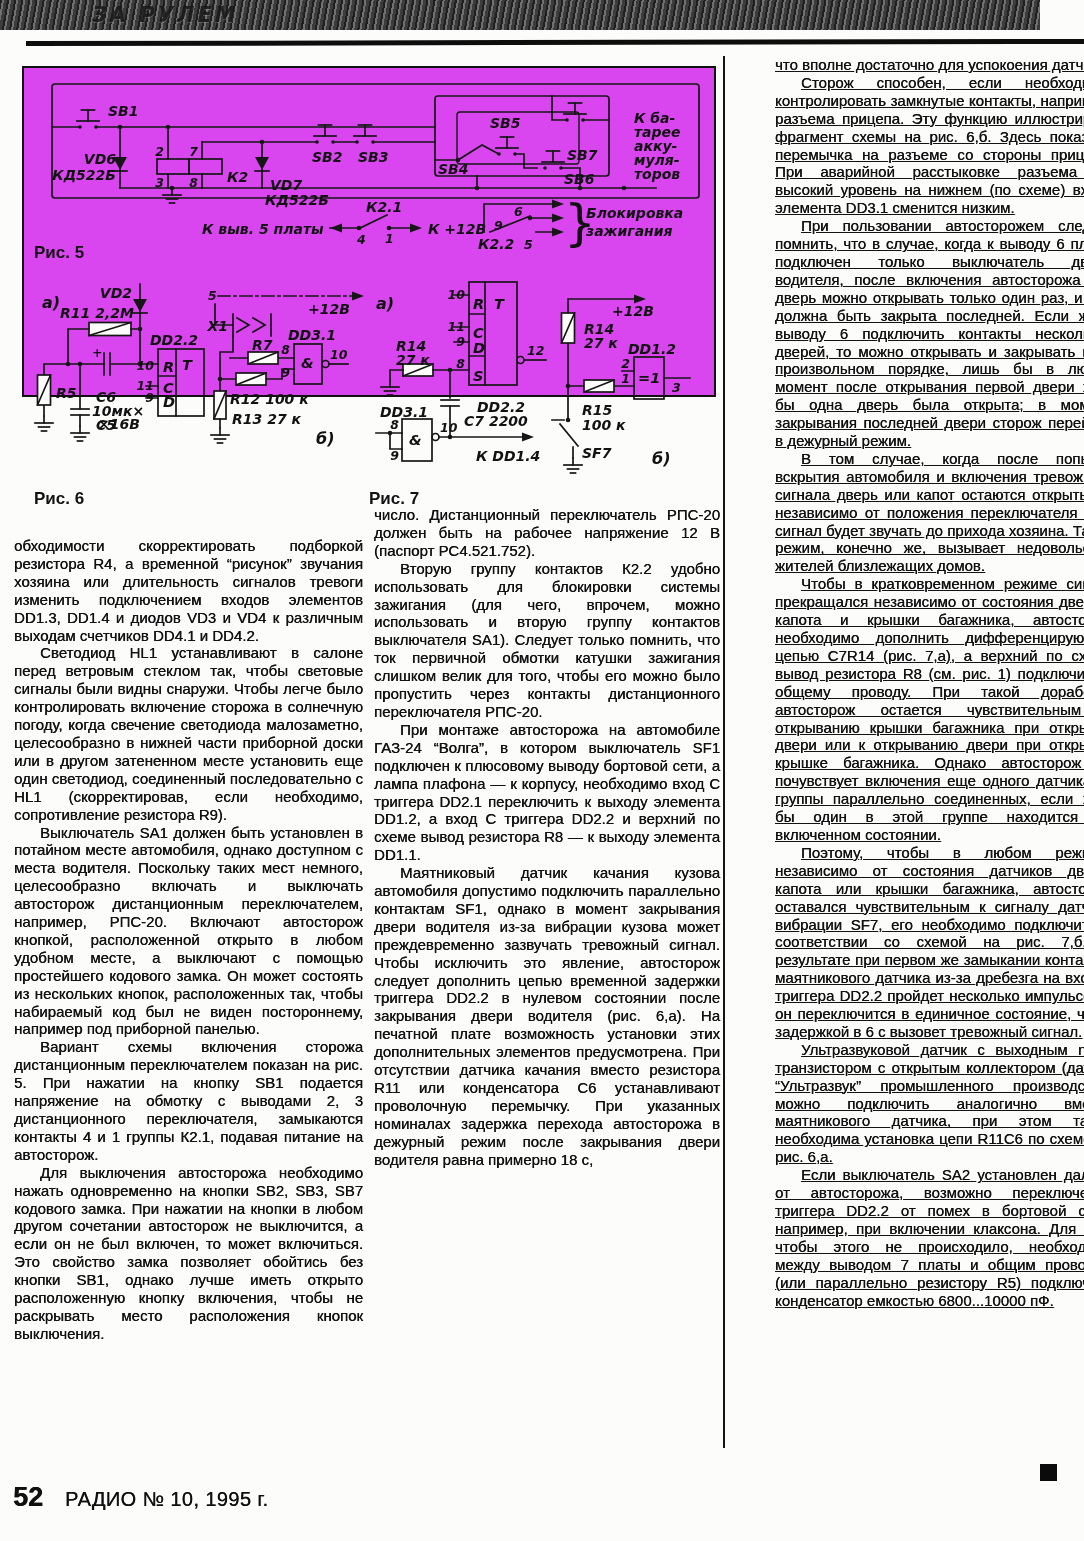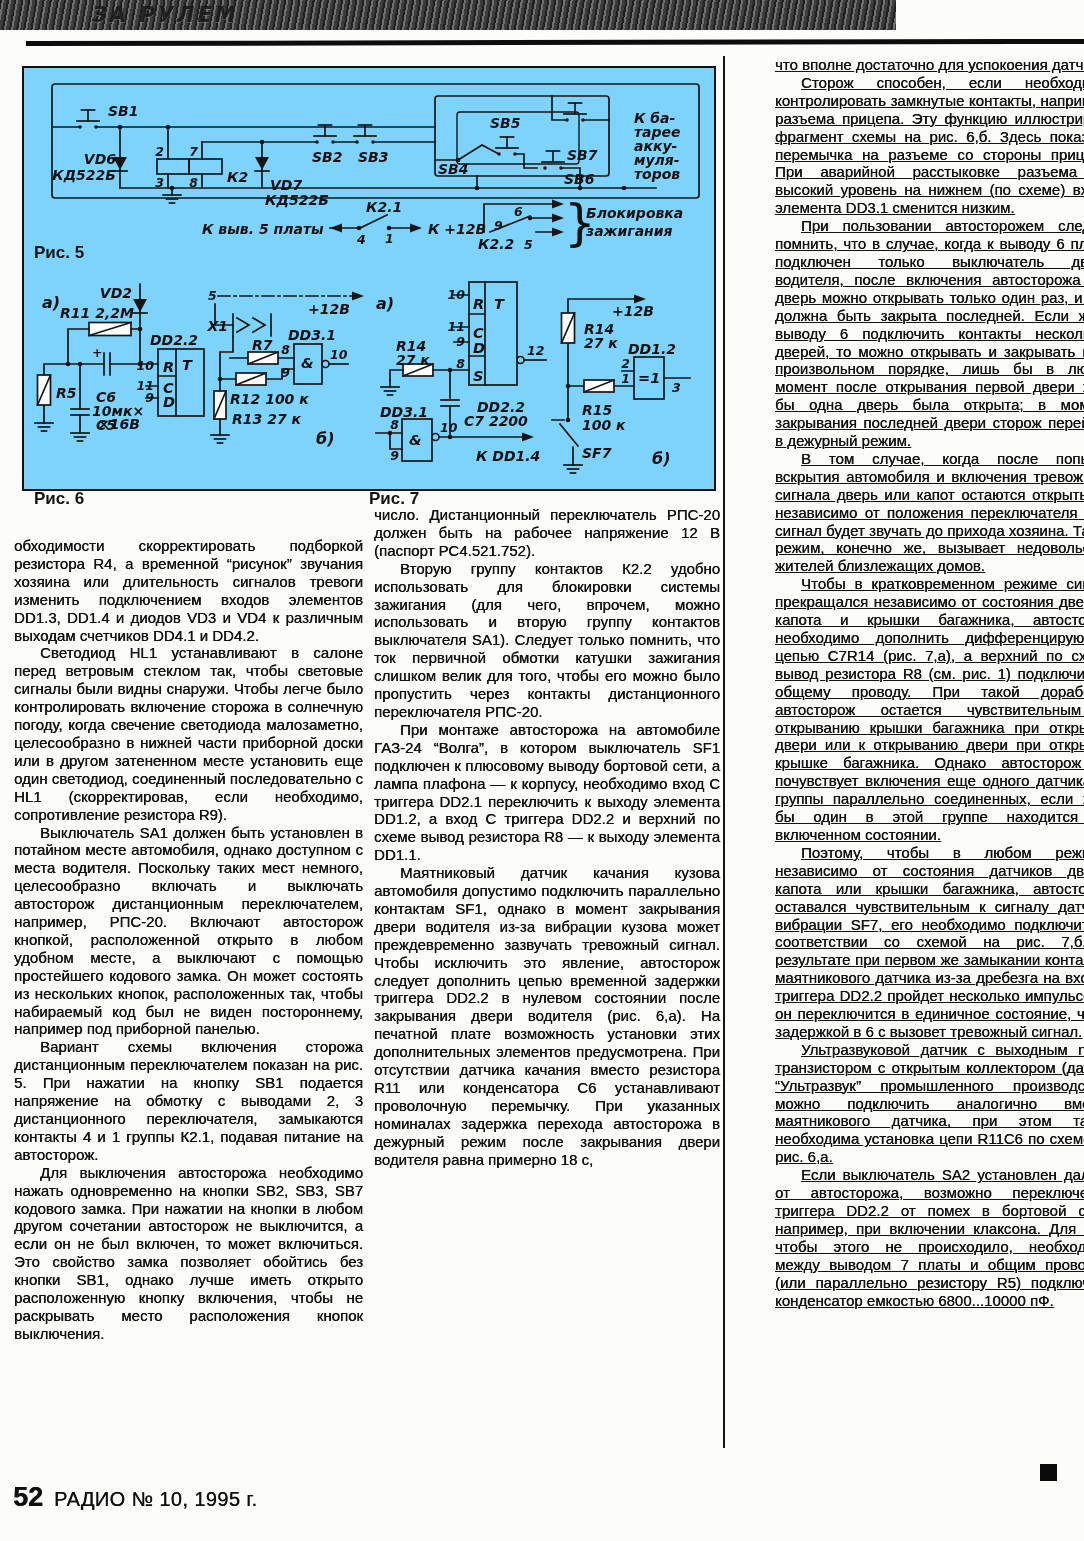--- a/index.html
+++ b/index.html
@@ -1,30 +1,30 @@
 <!DOCTYPE html>
 <html lang="ru"><head>
 <meta charset="utf-8">
 <style>
   html,body { margin:0; padding:0; }
   body { width:1084px; height:1541px; position:relative; background:#f4f3ef; font-family:"Liberation Sans",sans-serif; }
   .page { position:absolute; inset:0; background:#fcfcfa; overflow:hidden; }
 
   
-  .band { position:absolute; left:0; top:0; width:896px; height:30px;
+  .band { position:absolute; left:0; top:0; width:1040px; height:30px;
     background:
       repeating-linear-gradient(100deg, rgba(0,0,0,.65) 0 2px, rgba(130,130,130,.55) 2px 4px, rgba(40,40,40,.6) 4px 7px),
       #5a5a5a; }
   .band-text { position:absolute; left:92px; top:3px; font:italic 900 21px "DejaVu Sans",sans-serif;
     color:rgba(20,20,20,.85); letter-spacing:3px; text-shadow:0 1px 0 rgba(200,200,200,.25); }
   .rule { position:absolute; left:26px; right:0; top:40px; height:5px; background:#0d0d0d; transform:rotate(-0.12deg); }
 
   
-  .figbox { position:absolute; left:22px; top:66px; width:694px; height:425px;
-    border:2.5px solid #101010; box-sizing:border-box; background:#7dd3fc; }
+  .figbox { position:absolute; left:22px; top:66px; width:694px; height:331px;
+    border:2.5px solid #101010; box-sizing:border-box; background:#d946ef; }
   svg.schem { position:absolute; left:0; top:0; }
   svg.schem .w { stroke:#161616; stroke-width:1.7; fill:none; stroke-linecap:square; }
   svg.schem .w2 { stroke:#161616; stroke-width:1.4; fill:none; }
   svg.schem text { fill:#121212; stroke:none; }
   .lab  { font:italic bold 14px "DejaVu Sans",sans-serif; }
   .pin  { font:italic bold 12.5px "DejaVu Sans",sans-serif; }
   .blk  { font:italic bold 14.5px "DejaVu Sans",sans-serif; }
   .big  { font:italic bold 16px "DejaVu Sans",sans-serif; }
   .cap  { font:bold 17px "Liberation Sans",sans-serif; }
   .brace{ font:normal 50px "DejaVu Sans",sans-serif; }
@@ -33,21 +33,21 @@
   .col { position:absolute; text-align:justify; font-size:15px; line-height:17.9px;
     color:#121212; text-shadow:0.3px 0 0 currentColor; }
   .col p { margin:0; text-indent:26px; }
   .col p.cont { text-indent:0; }
   .col1 { left:14px;  top:537px; width:349px; }
   .col2 { left:374px; top:506px; width:346px; }
   .col3 { left:775px; top:56px;  width:338px;text-decoration:underline; }
 
   .vdivider { position:absolute; left:723px; top:56px; width:2px; height:1392px; background:#141414; }
 
-  .footer { position:absolute; left:13px; top:1482px; display:flex; align-items:baseline; gap:11px; color:#101010; }
+  .footer { position:absolute; left:13px; top:1482px; display:flex; align-items:baseline; gap:22px; color:#101010; }
   .pageno { font-size:27px; font-weight:bold; text-shadow:0.4px 0 0 currentColor; }
   .issue  { font-size:20px; letter-spacing:0.4px; text-shadow:0.3px 0 0 currentColor; }
   .endmark { position:absolute; left:1040px; top:1464px; width:17px; height:17px; background:#0b0b0b; }
 </style>
 </head>
 <body>
 
 <div class="page">
 
   <div class="band">

